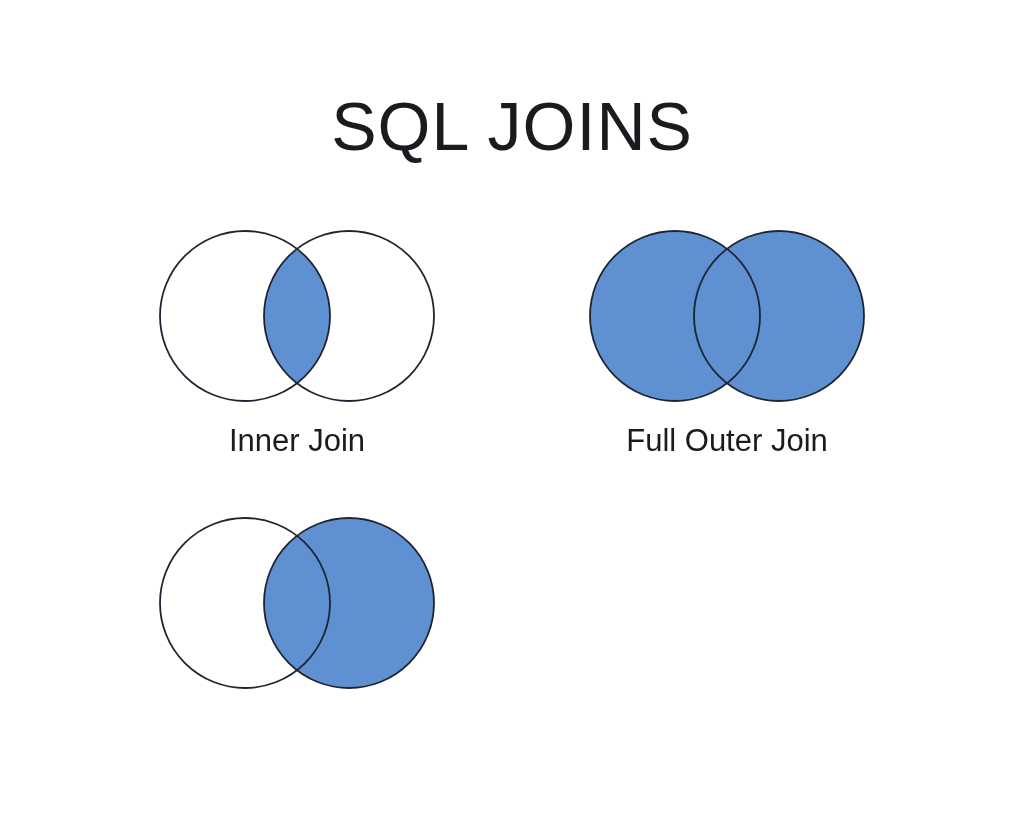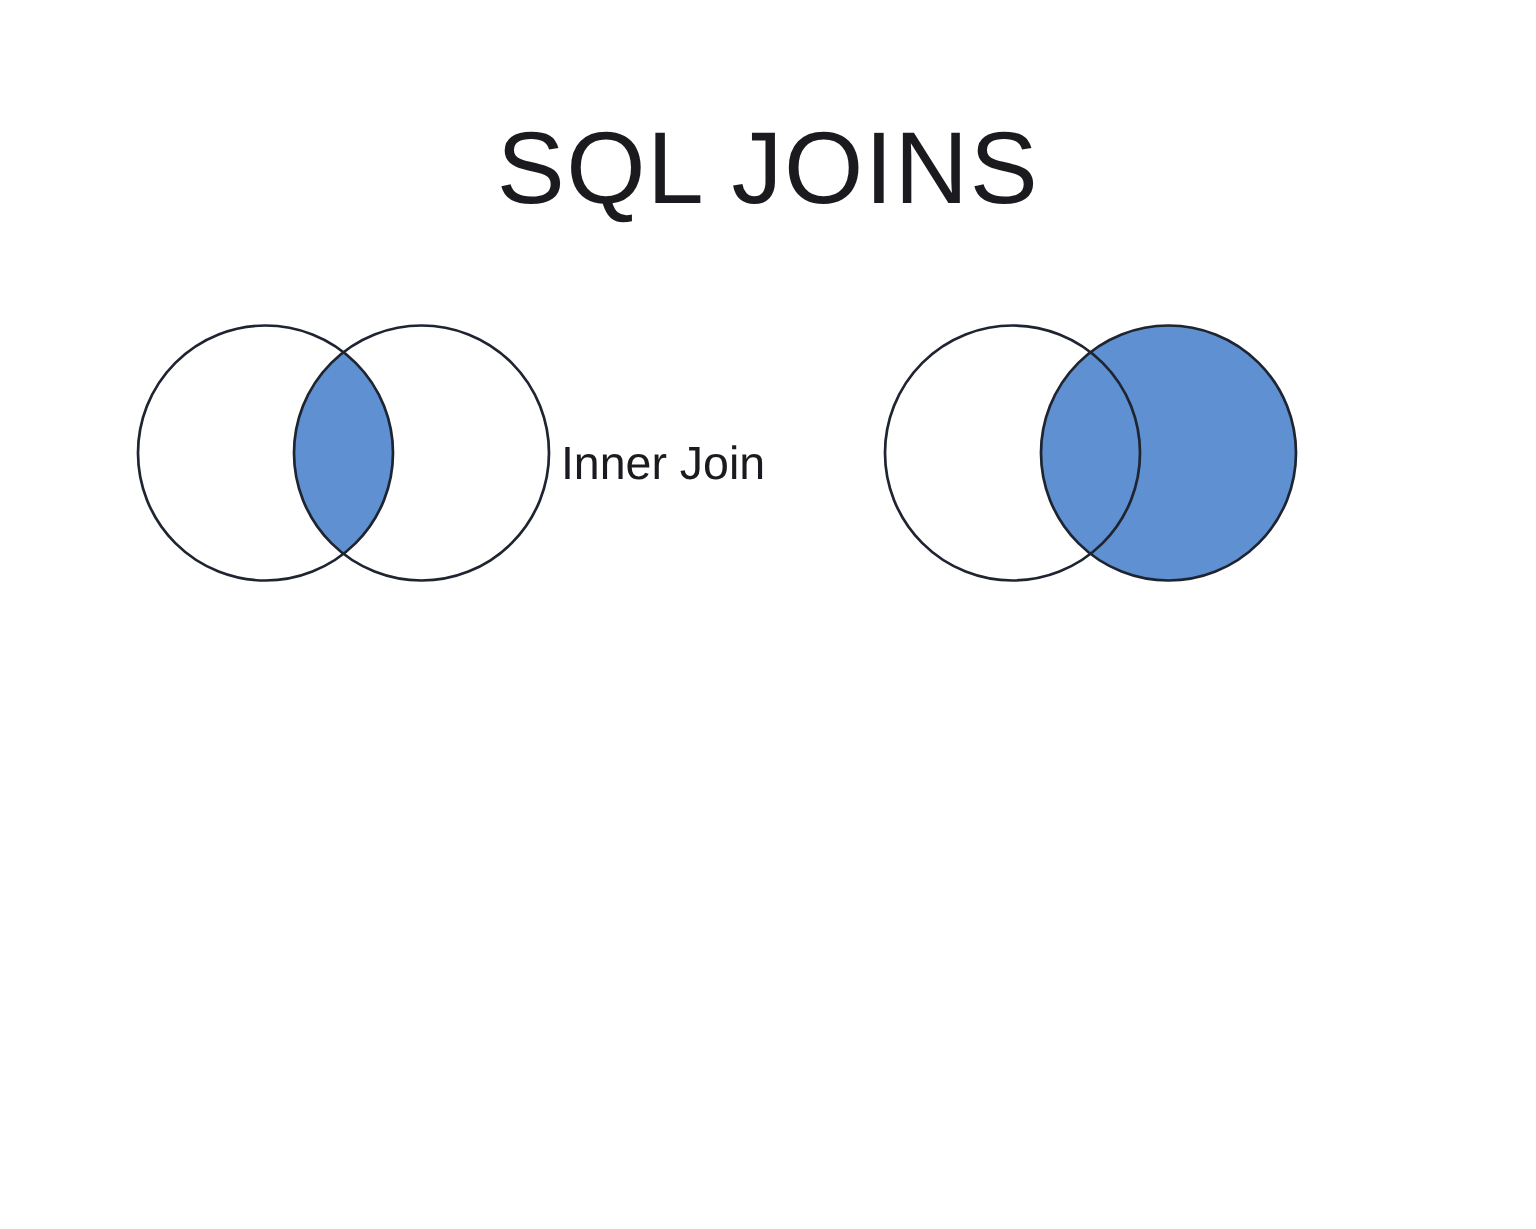--- a/index.html
+++ b/index.html
@@ -11,40 +11,41 @@
     overflow: hidden;
     font-family: "Liberation Sans", "DejaVu Sans", sans-serif;
     color: #1b1b1f;
   }
   .page {
     width: 1024px;
     height: 819px;
     position: relative;
   }
   h1.title {
-    margin: 0;
+    margin: 14px;
     padding-top: 78px;
     text-align: center;
     font-size: 68px;
     line-height: 1;
     font-weight: 400;
     letter-spacing: 1px;
     color: #1b1b1f;
   }
   .venn-grid {
     margin: 64px auto 0 auto;
     width: 860px;
     display: grid;
     grid-template-columns: 1fr 1fr;
     row-gap: 52px;
     justify-items: center;
   }
   figure.venn-cell {
     margin: 0;
     display: flex;
+    flex-direction: column;
     align-items: center;
   }
   svg.venn {
     display: block;
   }
   svg.venn .outline {
     fill: none;
     stroke-width: 1.8px;
   }
   figcaption.join-label {
@@ -75,20 +76,35 @@
         </defs>
         <circle class="fillA" cx="93" cy="92" r="85" fill="#FFFFFF"></circle>
         <circle class="fillB" cx="197" cy="92" r="85" fill="#FFFFFF"></circle>
         <circle class="fillI" cx="197" cy="92" r="85" clip-path="url(#clipA0)" fill="#5E90D2"></circle>
         <circle class="outline" cx="93" cy="92" r="85" stroke="#1E2430"></circle>
         <circle class="outline" cx="197" cy="92" r="85" stroke="#1E2430"></circle>
       </svg>
       <figcaption class="join-label">Inner Join</figcaption>
     </figure>
 
+    <figure class="venn-cell">
+      <svg class="venn" viewBox="0 0 290 184" width="290" height="184">
+        <defs>
+          <clipPath id="clipA1">
+              <circle cx="93" cy="92" r="85"></circle>
+            </clipPath>
+        </defs>
+        <circle class="fillA" cx="93" cy="92" r="85" fill="#5E90D2"></circle>
+        <circle class="fillB" cx="197" cy="92" r="85" fill="#5E90D2"></circle>
+        <circle class="fillI" cx="197" cy="92" r="85" clip-path="url(#clipA1)" fill="#5E90D2"></circle>
+        <circle class="outline" cx="93" cy="92" r="85" stroke="#1E2430"></circle>
+        <circle class="outline" cx="197" cy="92" r="85" stroke="#1E2430"></circle>
+      </svg>
+      <figcaption class="join-label">Full Outer Join</figcaption>
+    </figure>
 
 
     <figure class="venn-cell">
       <svg class="venn" viewBox="0 0 290 184" width="290" height="184">
         <defs>
           <clipPath id="clipA3">
               <circle cx="93" cy="92" r="85"></circle>
             </clipPath>
         </defs>
         <circle class="fillA" cx="93" cy="92" r="85" fill="#FFFFFF"></circle>

